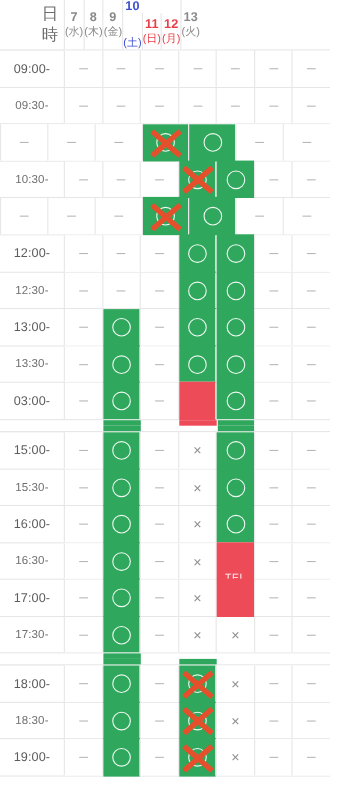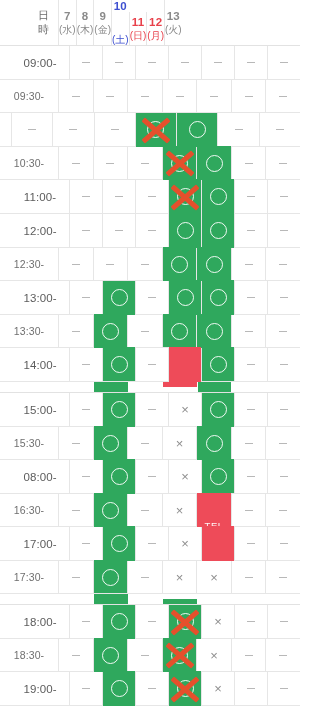--- a/index.html
+++ b/index.html
@@ -42,21 +42,21 @@
     align-items: center;
     justify-content: center;
     box-sizing: border-box;
     border-left: 1px solid #e6e6e6;
     font-size: 11px;
     line-height: 1.25;
     color: #8a8a8a;
   }
   .header-cell.time-head {
     border-left: none;
-    font-size: 11px;
+    font-size: 15px;
     color: #6d6d6d;
     justify-content: center;
     padding-left: 38px;
   }
   .header-cell .daynum {
     font-size: 11.5px;
     font-weight: 600;
     letter-spacing: 0.2px;
   }
   .header-cell .dayname {
@@ -87,21 +87,21 @@
     position: relative;
     display: flex;
     align-items: center;
     justify-content: center;
     font-size: 11px;
     color: #8e8e8e;
     background: #ffffff;
     overflow: visible;
   }
 
-  .row-h34 { height: 34px; padding-left: 11px; }
+  .row-h34 { height: 34px; }
   .row-h33 { height: 33px; text-align: center; }
 
   
   .mark-dash::after {
     content: "";
     display: block;
     width: 8px;
     height: 1px;
     background: #b8b8b8;
   }
@@ -344,21 +344,20 @@
           <div class="circle"></div>
         </div>
         <div class="cell">
           <span class="mark-dash"></span>
         </div>
         <div class="cell">
           <span class="mark-dash"></span>
         </div>
       </div>
       <div class="row row-h34">
-        <div class="time-cell">11:00-</div>
         <div class="cell">
           <span class="mark-dash"></span>
         </div>
         <div class="cell">
           <span class="mark-dash"></span>
         </div>
         <div class="cell">
           <span class="mark-dash"></span>
         </div>
         <div class="cell">
@@ -480,21 +479,21 @@
           <div class="circle"></div>
         </div>
         <div class="cell">
           <span class="mark-dash"></span>
         </div>
         <div class="cell">
           <span class="mark-dash"></span>
         </div>
       </div>
       <div class="row row-h34">
-        <div class="time-cell">14:00-</div>
+        <div class="time-cell">03:00-</div>
         <div class="cell">
           <span class="mark-dash"></span>
         </div>
         <div class="cell">
           <div class="fill-green seg-bottom"></div>
           <div class="circle"></div>
         </div>
         <div class="cell">
           <span class="mark-dash"></span>
         </div>
@@ -576,21 +575,21 @@
           <div class="circle"></div>
         </div>
         <div class="cell">
           <span class="mark-dash"></span>
         </div>
         <div class="cell">
           <span class="mark-dash"></span>
         </div>
       </div>
       <div class="row row-h34">
-        <div class="time-cell">08:00-</div>
+        <div class="time-cell">16:00-</div>
         <div class="cell">
           <span class="mark-dash"></span>
         </div>
         <div class="cell">
           <div class="fill-green"></div>
           <div class="circle"></div>
         </div>
         <div class="cell">
           <span class="mark-dash"></span>
         </div>

